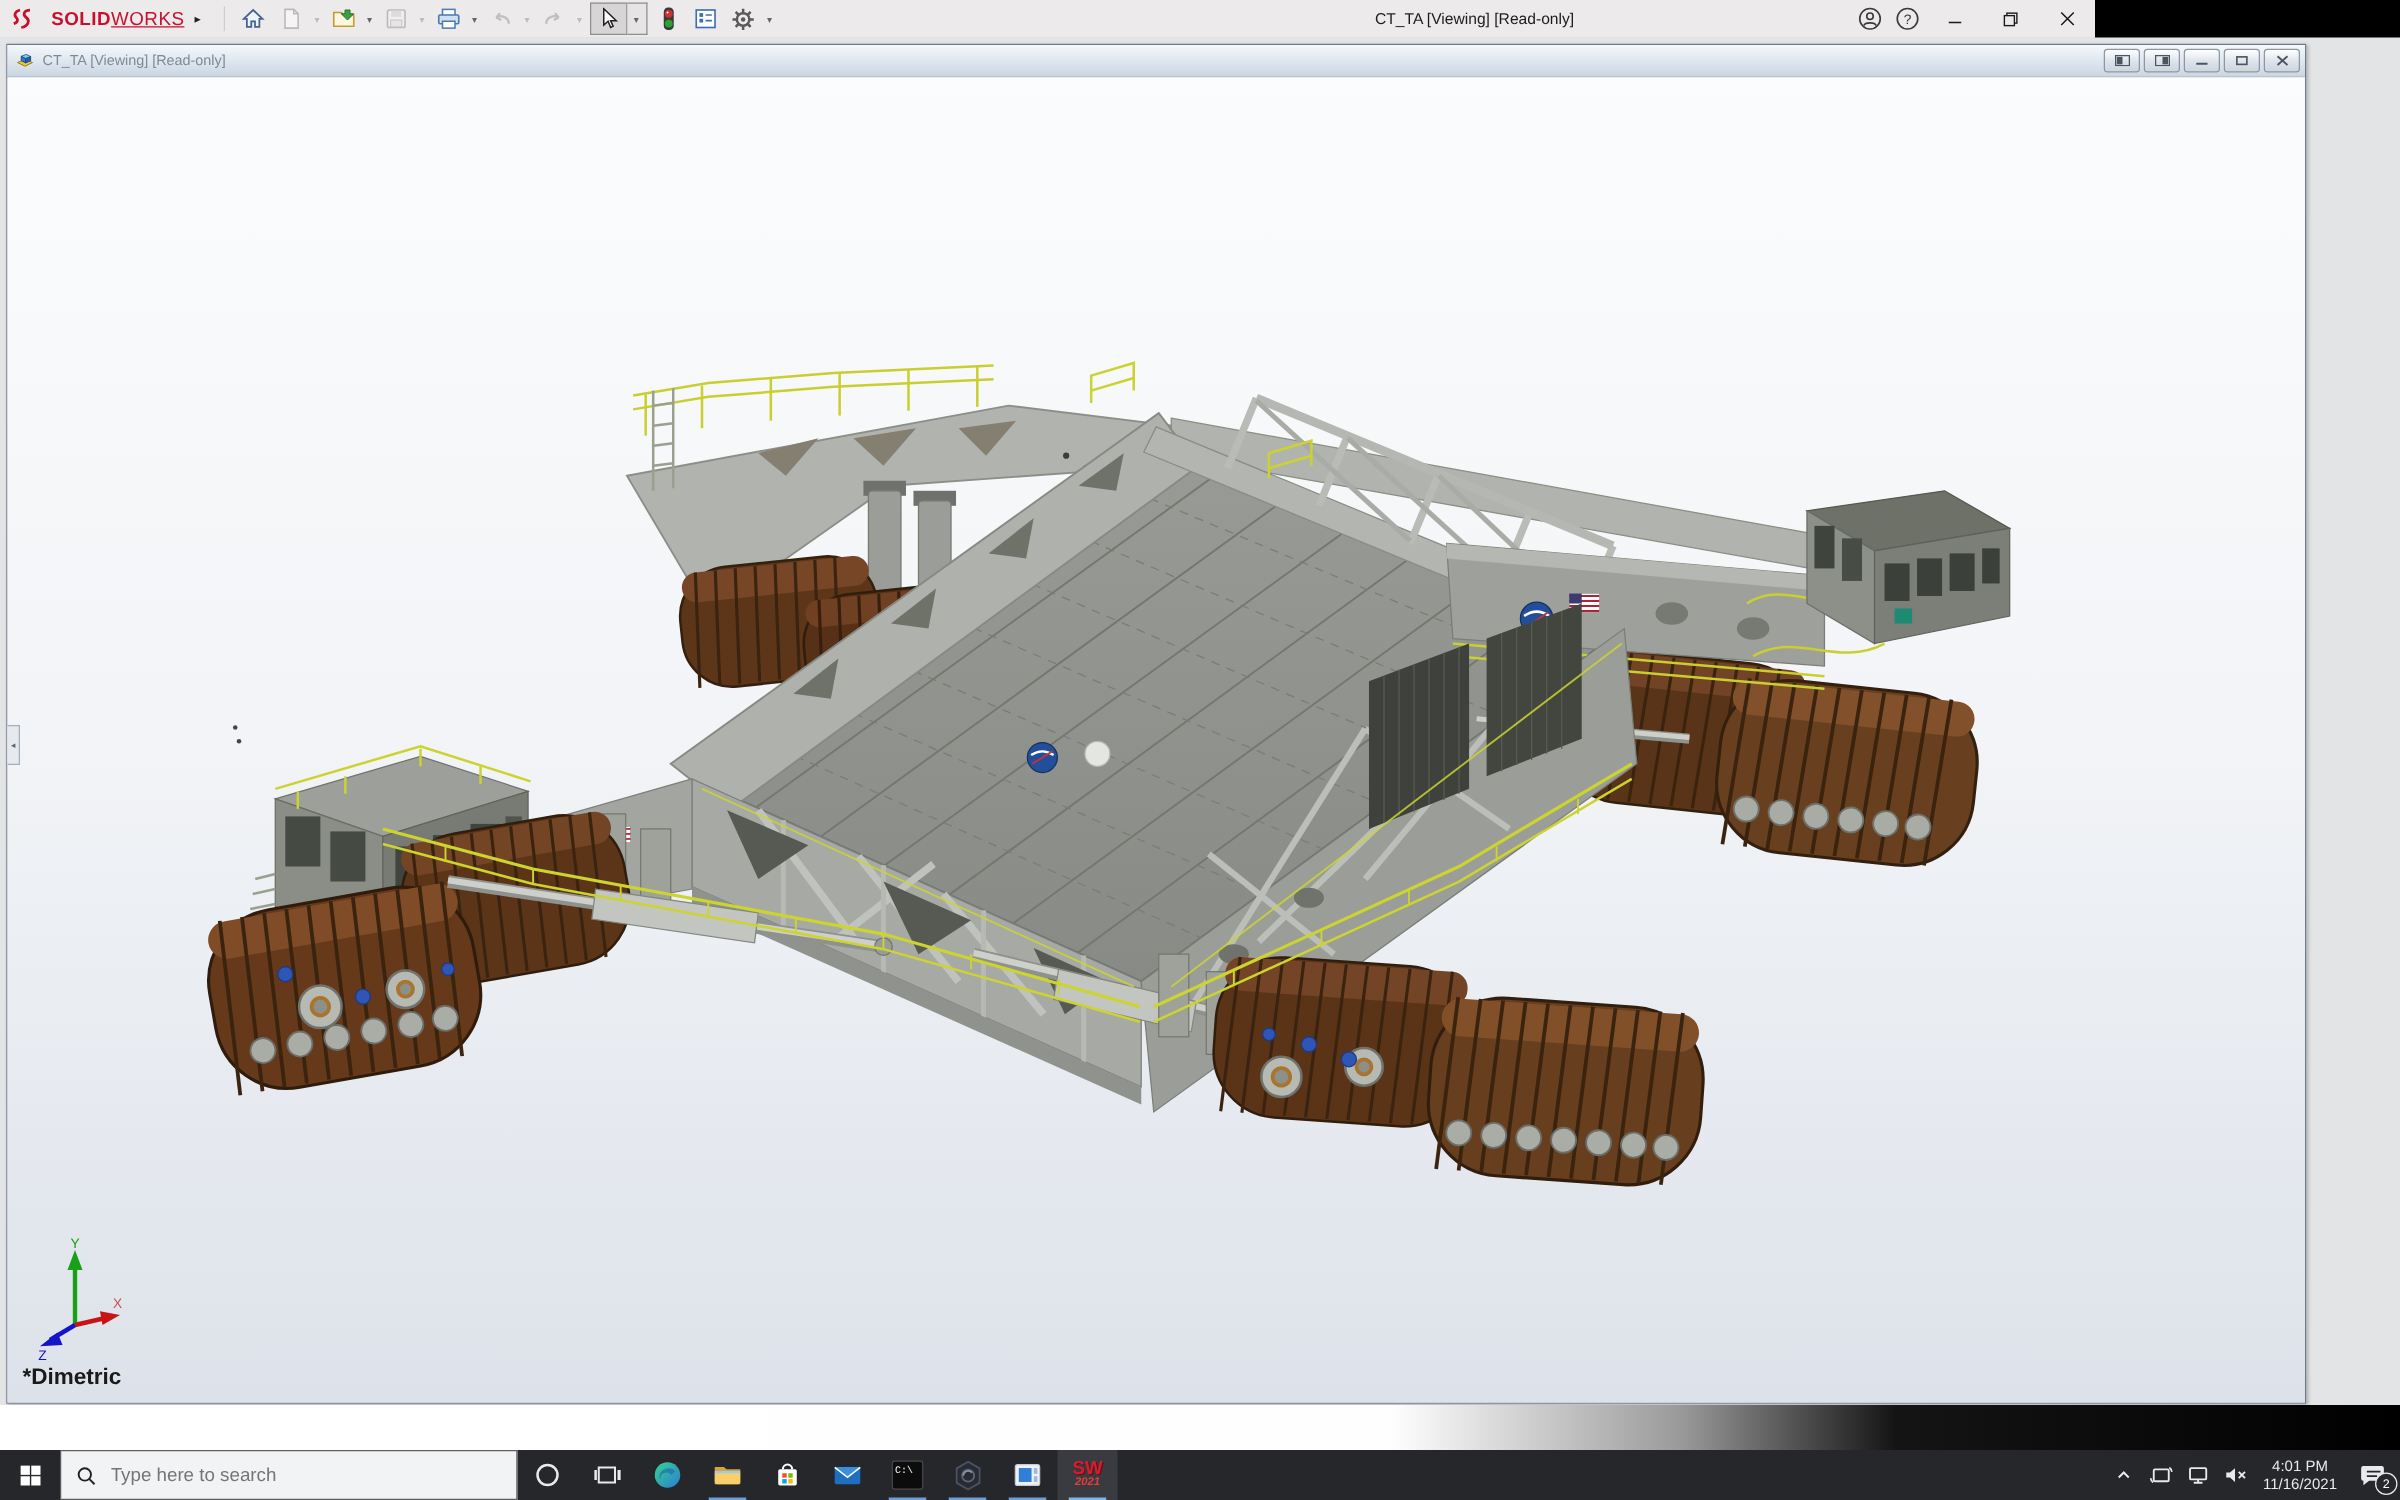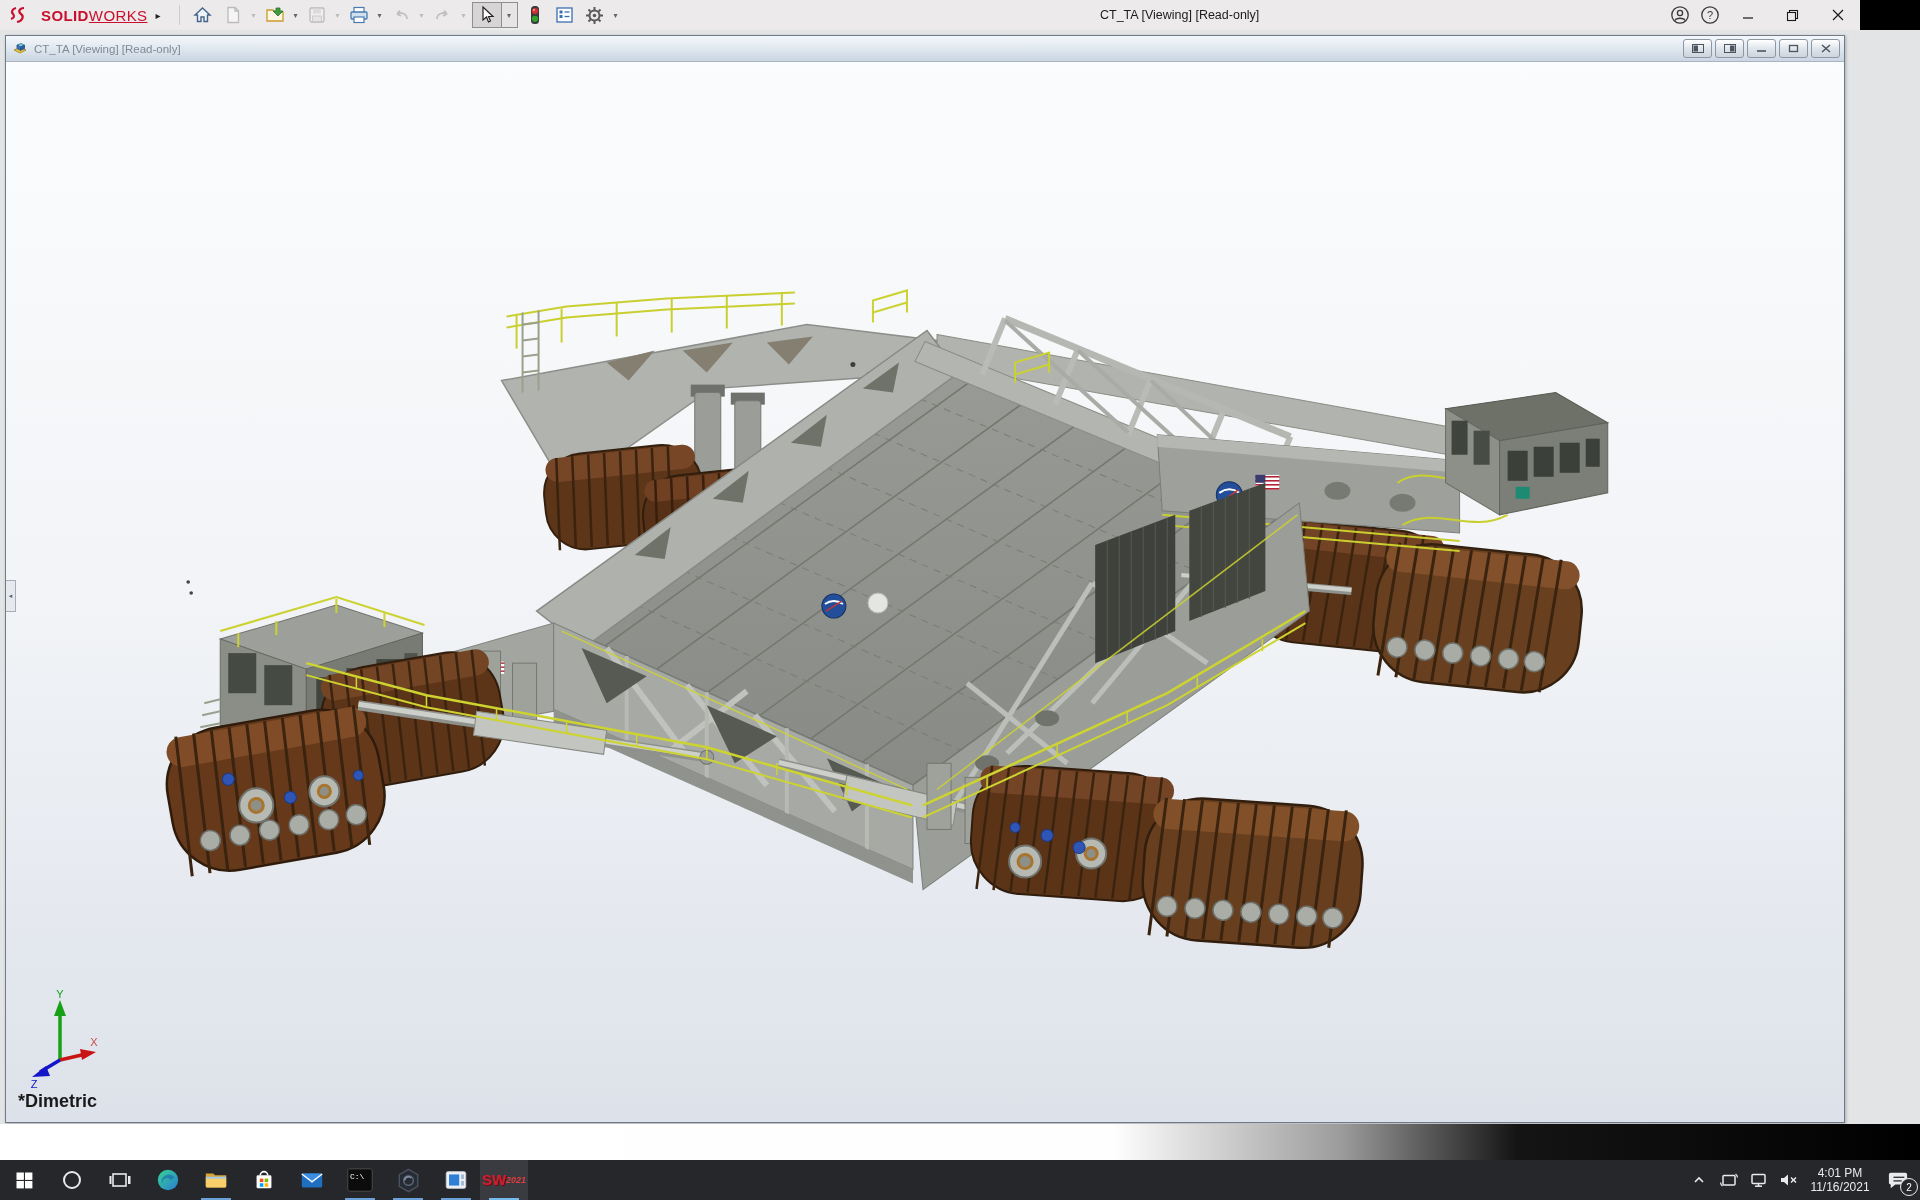--- a/index.html
+++ b/index.html
@@ -1,20 +1,20 @@
 <!DOCTYPE html>
 <html><head>
 <meta charset="utf-8">
 <style>
   html,body{margin:0;padding:0;background:#000;}
   .screen{position:relative;width:1920px;height:1200px;overflow:hidden;
           font-family:"Liberation Sans",sans-serif;background:#000;}
 
   
-  .titlebar{position:absolute;top:0;left:0;width:1860px;height:30px;
+  .titlebar{position:absolute;top:0;left:0;width:1676px;height:30px;
             background:#eceaea;border-bottom:1px solid #d6d4d4;
             display:flex;align-items:center;}
   .brand{display:flex;align-items:center;margin-left:10px;}
   .brand .b{font-size:15px;font-weight:700;color:#c8102e;letter-spacing:.4px;margin-left:5px;}
   .brand .l{font-size:15px;font-weight:400;color:#c8102e;letter-spacing:.4px;text-decoration:underline;}
   .flyout{font-size:10px;color:#222;margin:0 10px 0 8px;cursor:default;}
   .tb-sep{width:1px;height:20px;background:#cfcdcd;margin:0 8px;}
   .toolbar{display:flex;align-items:center;height:30px;}
   .tbtn{height:26px;min-width:26px;display:flex;align-items:center;justify-content:center;margin:0 1px;border:1px solid transparent;}
   .caret{font-size:8px;color:#666;width:12px;text-align:center;}
@@ -60,21 +60,21 @@
   .search{width:340px;background:#f2f3f4;border:1px solid #5f5f5f;display:flex;align-items:center;padding:0 12px;gap:10px;}
   .search input{border:none;outline:none;background:transparent;font-size:15px;color:#202124;width:100%;
                 font-family:"Liberation Sans",sans-serif;}
   .tray{margin-left:auto;display:flex;align-items:center;padding-right:0;}
   .tray-ico{width:30px;height:40px;display:flex;align-items:center;justify-content:center;}
   .clock{width:72px;text-align:center;font-size:12px;line-height:14px;}
   .notif{position:relative;width:44px;height:40px;display:flex;align-items:center;justify-content:center;}
   .badge{position:absolute;right:2px;bottom:4px;width:16px;height:16px;border-radius:50%;
          background:#26272b;border:1px solid #e8eaed;color:#fff;font-size:10px;
          display:flex;align-items:center;justify-content:center;}
-  .sw-ico{display:flex;align-items:center;line-height:10px;}
+  .sw-ico{display:flex;flex-direction:column;align-items:center;line-height:10px;}
   .sw-ico .sw{font-weight:700;font-size:15px;color:#d11f2f;text-shadow:1px 1px 0 #6e0a12;}
   .sw-ico .yr{font-size:9px;font-weight:700;color:#e23d3d;font-style:italic;}
   .cmdtxt{position:absolute;left:3px;top:4px;font-family:"Liberation Mono",monospace;font-size:8px;color:#fff;}
 </style>
 </head>
 <body>
 
 <div class="screen">
 
   <header class="titlebar">
@@ -749,20 +749,27 @@
 
   <footer class="taskbar">
     <div class="tb-item">
       <svg width="17" height="17" viewBox="0 0 17 17">
         <rect x="0.5" y="0.5" width="7.4" height="7.4" fill="#fff"></rect>
           <rect x="9" y="0.5" width="7.4" height="7.4" fill="#fff"></rect>
         <rect x="0.5" y="9" width="7.4" height="7.4" fill="#fff"></rect>
           <rect x="9" y="9" width="7.4" height="7.4" fill="#fff"></rect>
       </svg>
     </div>
+    <div class="search">
+      <svg width="17" height="17" viewBox="0 0 17 17">
+        <circle cx="7.5" cy="7.5" r="5.4" fill="none" stroke="#202124" stroke-width="1.7"></circle>
+        <line x1="11.6" y1="11.6" x2="16" y2="16" stroke="#202124" stroke-width="1.7"></line>
+      </svg>
+      <input type="text" placeholder="Type here to search" style="">
+    </div>
     <div class="tb-item">
       <svg width="22" height="22" viewBox="0 0 22 22">
         <circle cx="11" cy="11" r="8" fill="none" stroke="#e8eaed" stroke-width="2"></circle>
       </svg>
     </div>
     <div class="tb-item">
       <svg width="24" height="22" viewBox="0 0 24 22">
         <rect x="5" y="5" width="13" height="12" fill="none" stroke="#e8eaed" stroke-width="1.6"></rect>
         <rect x="20" y="7" width="2.5" height="8" fill="#e8eaed"></rect>
         <rect x="1.5" y="7" width="2" height="8" fill="#e8eaed"></rect>

